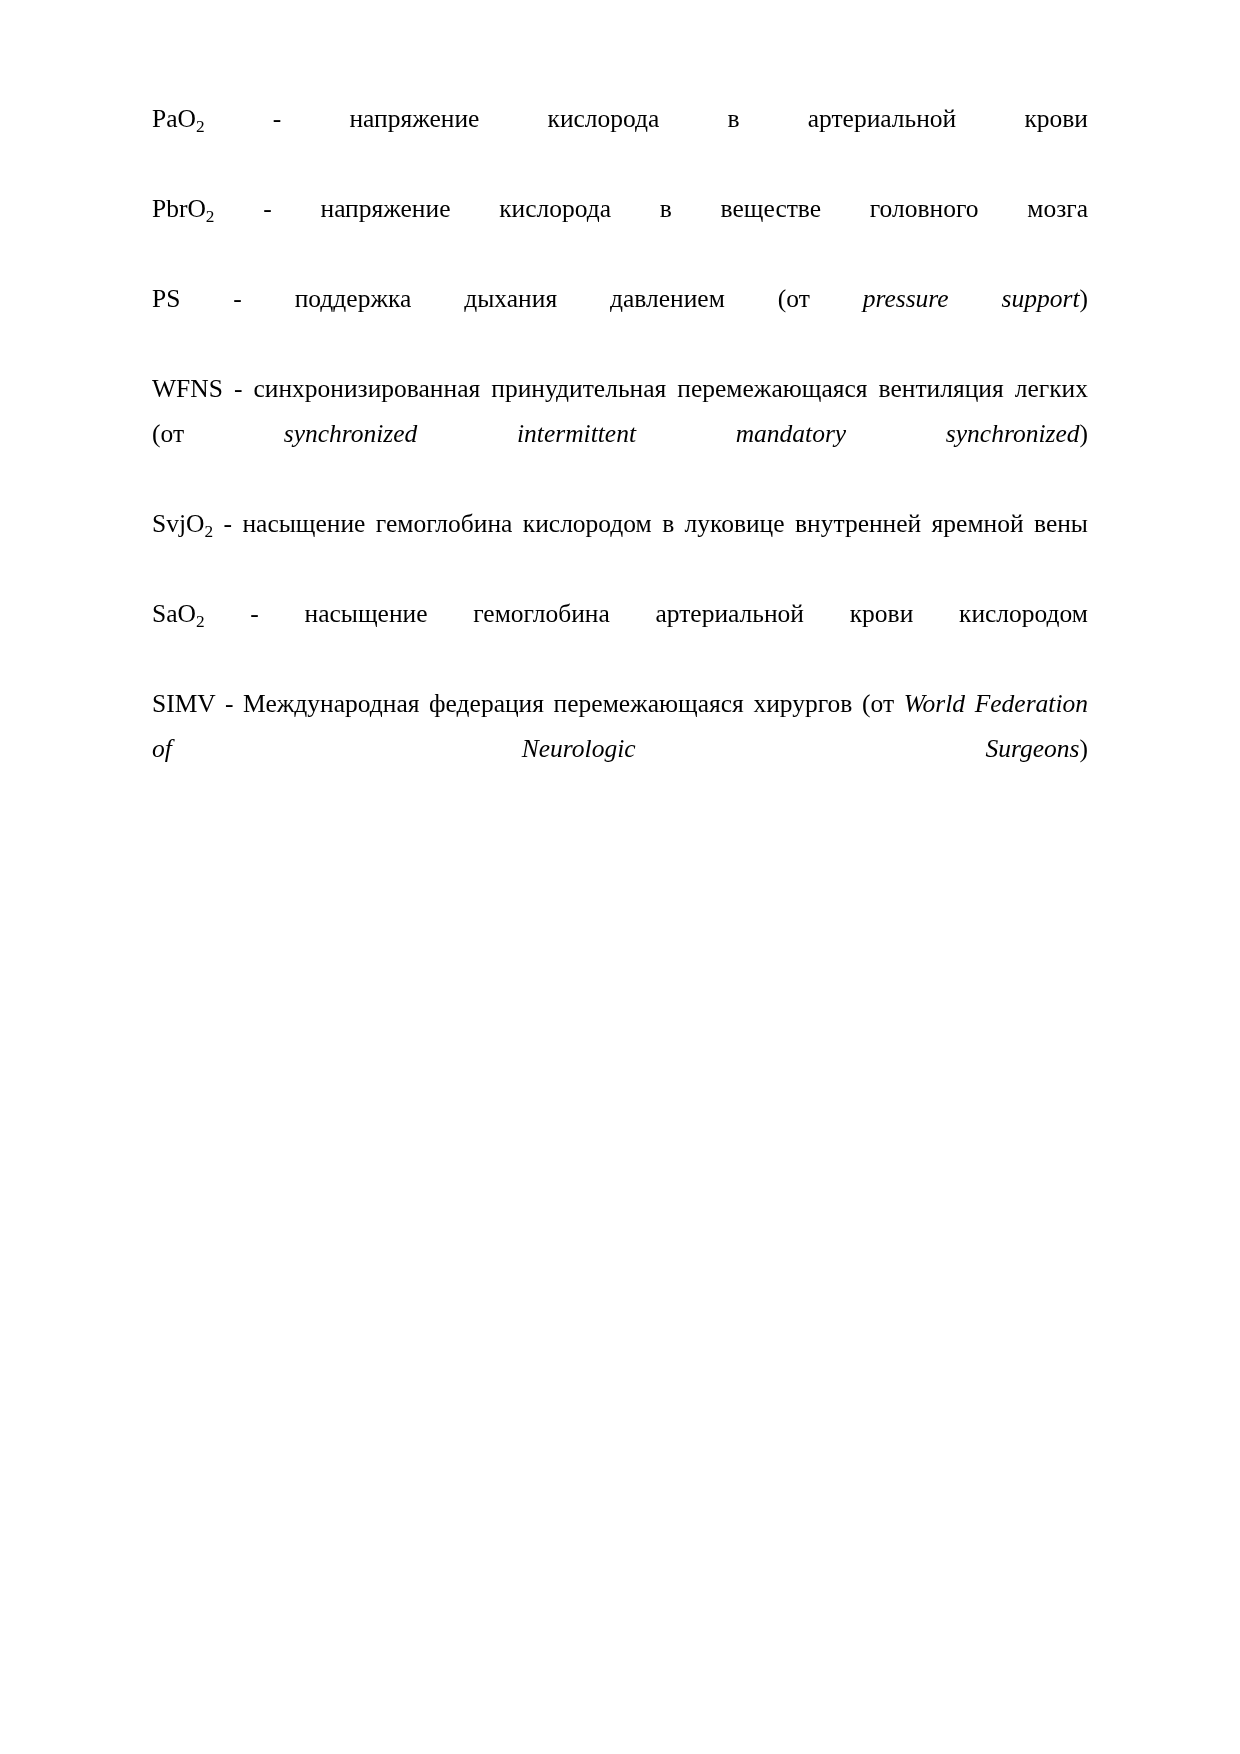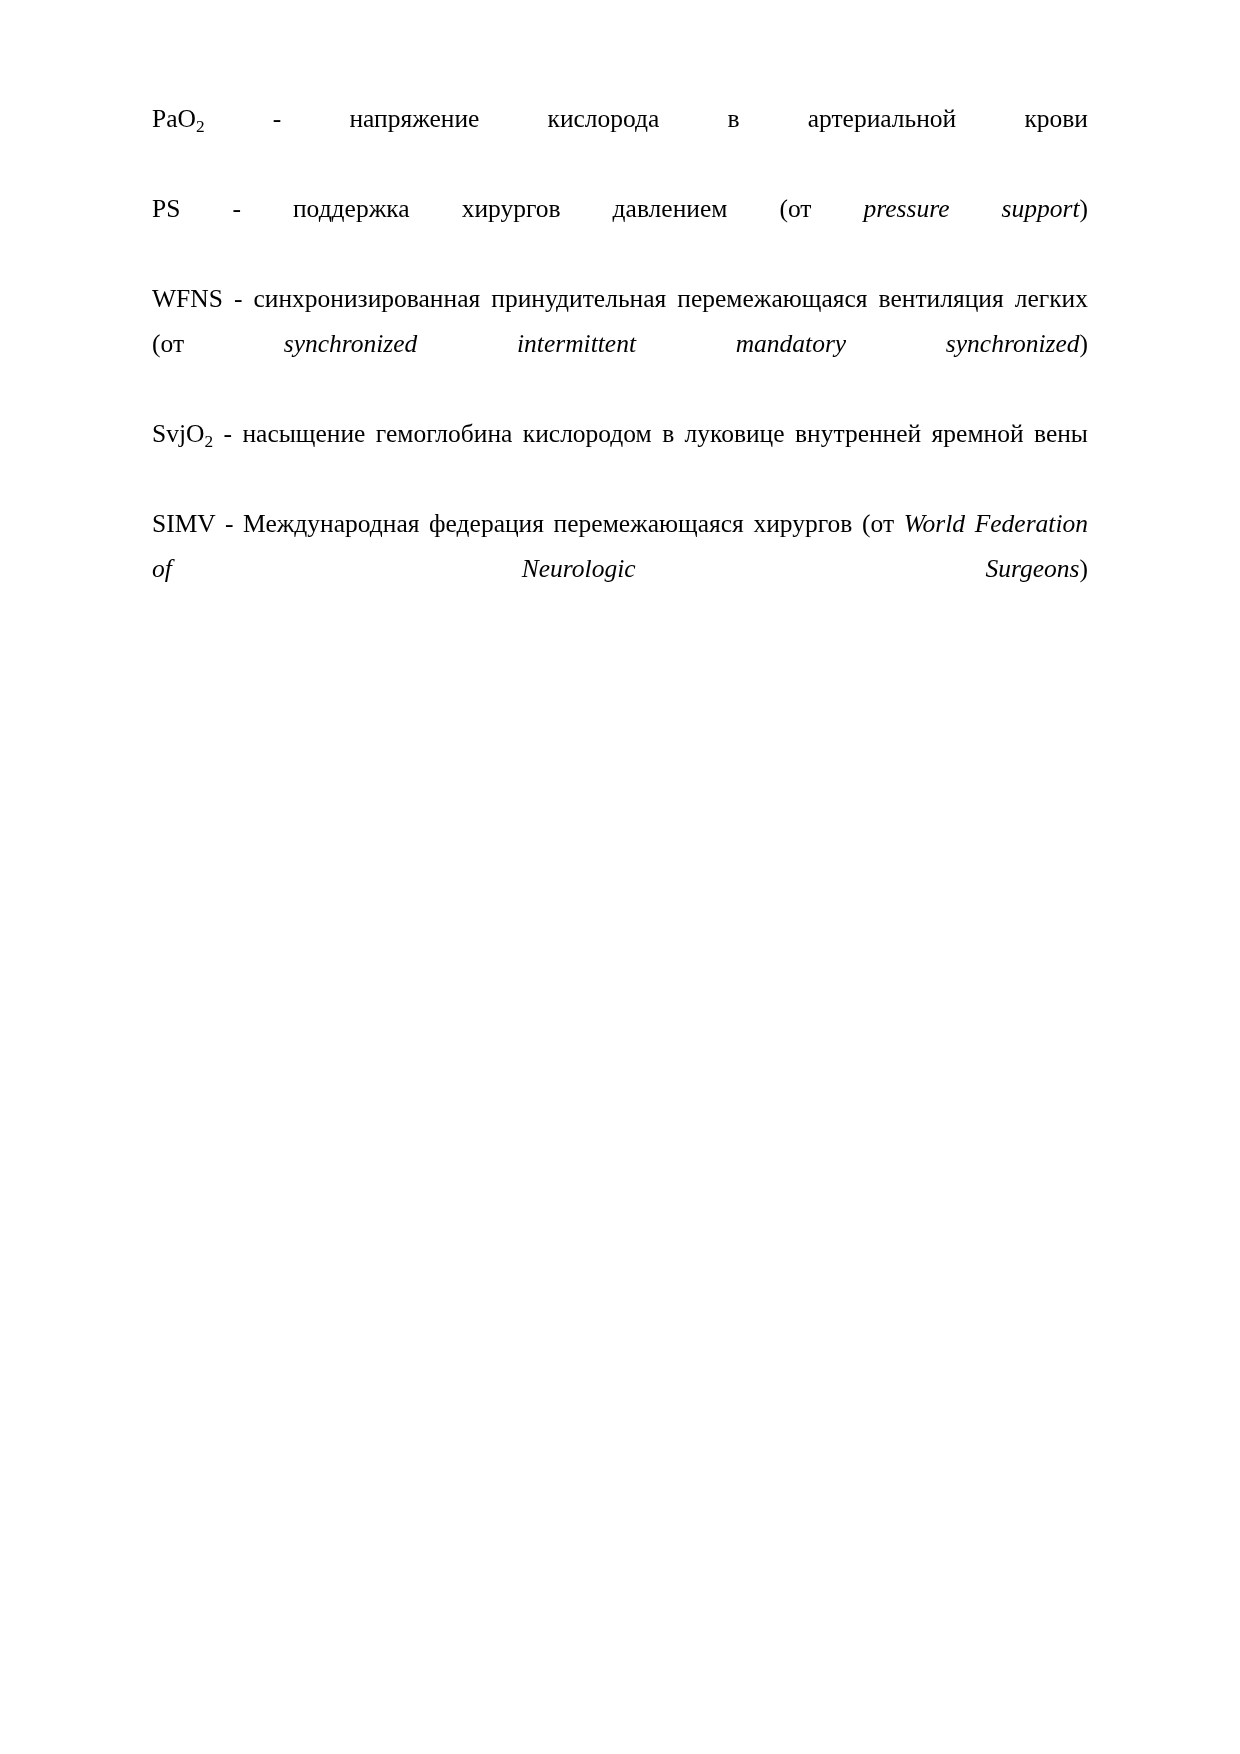--- a/index.html
+++ b/index.html
@@ -52,18 +52,20 @@
   .lat {
     font-style: italic;
   }
 </style>
 </head>
 <body>
 
 <div class="page">
   <div class="content" id="list">
       <p class="entry"><span class="abbr">PaO<sub>2</sub></span><span> - напряжение кислорода в артериальной крови</span></p>
-      <p class="entry"><span class="abbr">PS</span><span> - поддержка хирургов давлением (от </span><span class="lat">pressure support</span><span>)</span></p>
+      <p class="entry"><span class="abbr">PbrO<sub>2</sub></span><span> - напряжение кислорода в веществе головного мозга</span></p>
+      <p class="entry"><span class="abbr">PS</span><span> - поддержка дыхания давлением (от </span><span class="lat">pressure support</span><span>)</span></p>
       <p class="entry"><span class="abbr">WFNS</span><span> - синхронизированная принудительная перемежающаяся вентиляция легких (от </span><span class="lat">synchronized intermittent mandatory synchronized</span><span>)</span></p>
       <p class="entry"><span class="abbr">SvjO<sub>2</sub></span><span> - насыщение гемоглобина кислородом в луковице внутренней яремной вены</span></p>
+      <p class="entry"><span class="abbr">SaO<sub>2</sub></span><span> - насыщение гемоглобина артериальной крови кислородом</span></p>
       <p class="entry"><span class="abbr">SIMV</span><span> - Международная федерация перемежающаяся хирургов (от </span><span class="lat">World Federation of Neurologic Surgeons</span><span>)</span></p>
     </div>
 </div>
 
 </body></html>

